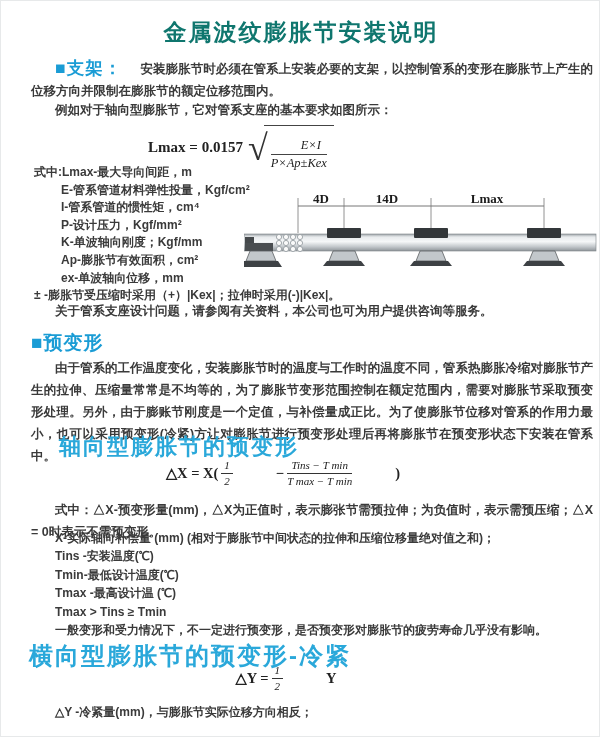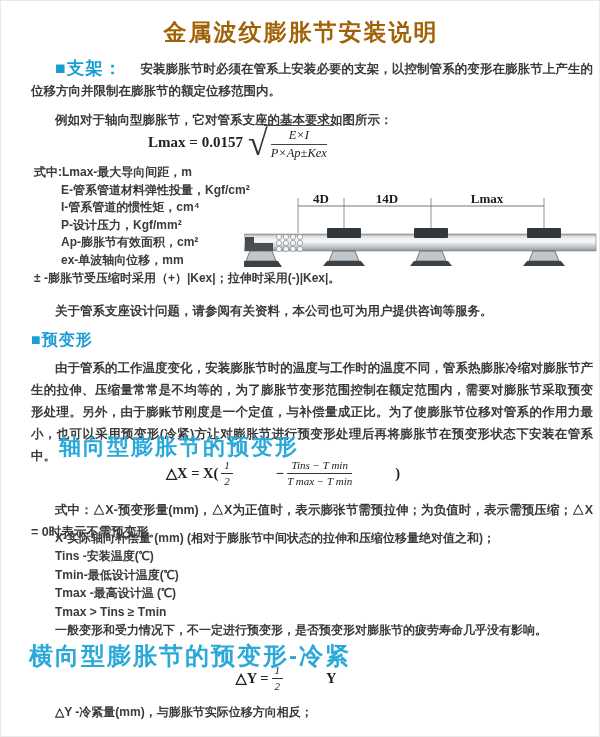--- a/index.html
+++ b/index.html
@@ -11,48 +11,48 @@
     position:relative;
     overflow:hidden;
   }
   .page {
     position:absolute; left:0; top:0; width:600px; height:737px;
     background:#ffffff; border:1px solid #e7e9ea;
   }
   .doc-title {
     position:absolute; top:16px; left:0; width:600px;
     text-align:center; font-size:23px; font-weight:bold;
-    color:#a16207; letter-spacing:2px;
+    color:#0f766e; letter-spacing:2px;
   }
   .para {
     position:absolute; left:30px; width:562px;
     font-size:12.5px; line-height:21.5px; font-weight:600;
     text-align:justify; color:#3a3a3a;
   }
   .indent { text-indent:24px; }
   .sec-heading-inline {
     font-size:17.5px; font-weight:bold; color:#1a9cd5;
     letter-spacing:1px; vertical-align:-1px; margin-right:18px;
   }
   .sec-heading {
     position:absolute; left:30px;
-    font-size:16px; font-weight:bold; color:#1a9cd5; letter-spacing:1px;
+    font-size:19px; font-weight:bold; color:#1a9cd5; letter-spacing:1px;
   }
   .sub-heading {
     position:absolute;
     font-size:22px; font-weight:bold; color:#2aa8da; letter-spacing:2px;
   }
   
   .formula { position:absolute; text-align:center; font-family:"Liberation Serif", serif; color:#222; }
   .f-lhs { font-weight:bold; font-size:15px; }
   .f-rad { font-size:36px; font-weight:400; vertical-align:-8px; margin-left:5px; margin-right:-4px; color:#333; line-height:0; }
   .f-radicand {
     display:inline-block; vertical-align:middle;
     border-top:1.6px solid #444;
-    font-style:italic; font-size:12.5px; text-align:center; padding:2px 7px 0 7px;
+    font-style:italic; font-size:12.5px; text-align:right; padding:12px 7px 0 7px;
   }
   .fr-num { display:block; border-bottom:1px solid #444; padding:0 6px 1px 6px; }
   .fr-den { display:block; padding-top:1px; }
   .frac { display:inline-block; vertical-align:middle; text-align:center; font-style:italic; font-size:11px; line-height:1.25; margin:0 3px; }
   .frac .num { display:block; border-bottom:1px solid #333; padding:0 3px 0 3px; }
   .frac .den { display:block; padding-top:1px; }
   .f-txt { font-weight:bold; font-size:14.5px; vertical-align:middle;margin-left:40px; }
   
   .defs {
     position:absolute; left:33px; top:163px;
@@ -70,31 +70,32 @@
 </head>
 <body>
 
 <div class="page">
 
   <div class="doc-title">金属波纹膨胀节安装说明</div>
 
   <div class="para indent" style="top:57px;">
     <span class="sec-heading-inline">■支架：</span><span>安装膨胀节时必须在管系上安装必要的支架，以控制管系的变形在膨胀节上产生的位移方向并限制在膨胀节的额定位移范围内。</span>
   </div>
-  <div class="para indent" style="top:109px;">例如对于轴向型膨胀节，它对管系支座的基本要求如图所示：</div>
+  <div class="para indent" style="top:99px;">例如对于轴向型膨胀节，它对管系支座的基本要求如图所示：</div>
 
   <div class="formula" style="top:124px; left:0; width:480px;">
     <span class="f-lhs">Lmax = 0.0157</span><span class="f-rad">√</span><span class="f-radicand"><span class="fr-num">E×I</span><span class="fr-den">P×Ap±Kex</span></span>
   </div>
 
   <div class="defs">
     <div>式中:Lmax-最大导向间距，m</div>
     <div class="def-item">E-管系管道材料弹性投量，Kgf/cm²</div>
     <div class="def-item">I-管系管道的惯性矩，cm⁴</div>
     <div class="def-item">P-设计压力，Kgf/mm²</div>
+    <div class="def-item">K-单波轴向刚度；Kgf/mm</div>
     <div class="def-item">Ap-膨胀节有效面积，cm²</div>
     <div class="def-item">ex-单波轴向位移，mm</div>
     <div>± -膨胀节受压缩时采用（+）|Kex|；拉伸时采用(-)|Kex|。</div>
   </div>
 
   <svg class="diagram" width="355" height="96" viewBox="0 0 355 96">
     <defs>
       <linearGradient id="pipeGrad" x1="0" y1="0" x2="0" y2="1">
         <stop offset="0" stop-color="#9ea4a9"></stop>
         <stop offset="0.18" stop-color="#e8ebed"></stop>

